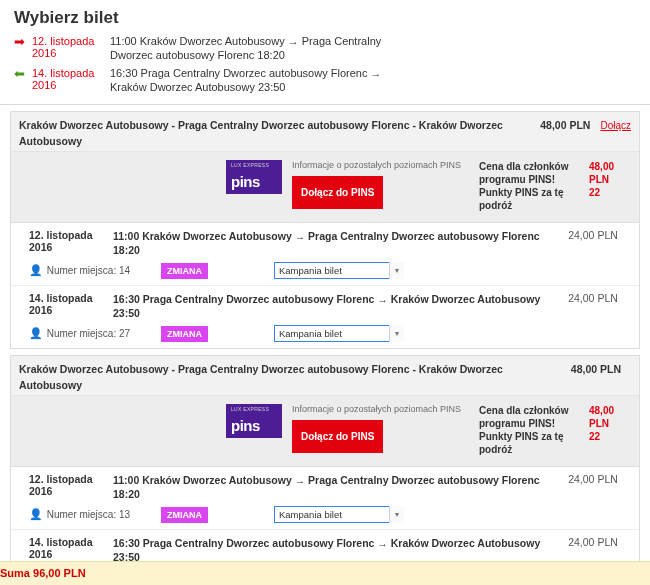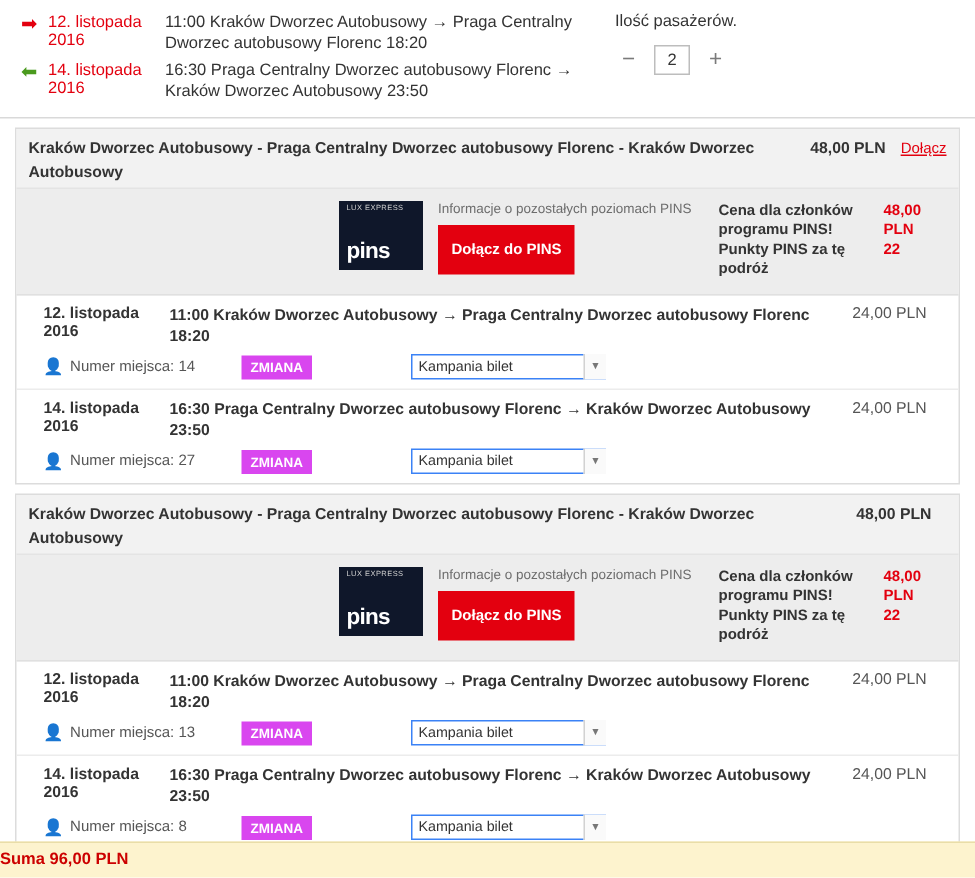--- a/index.html
+++ b/index.html
@@ -112,22 +112,22 @@
 
   
   .pins-row {
     display: flex;
     background: #ededed;
     padding: 8px 10px 10px 10px;
     border-bottom: 1px solid #e0e0e0;
   }
   .pins-spacer { flex: 0 0 205px; }
   .pins-logo {
-    width: 56px; height: 46px;
-    background: #0f172a;
+    width: 56px; height: 34px;
+    background: #4c1d95;
     color: #fff;
     position: relative;
     flex: 0 0 56px;
     margin-right: 10px;
   }
   .pins-logo .lx {
     position: absolute; top: 2px; left: 5px;
     font-size: 5px; color: #cfcfcf; letter-spacing: .3px;
   }
   .pins-logo .pw {
@@ -248,42 +248,35 @@
     font-size: 11px;
     font-weight: bold;
     color: #c00;
   }
 </style>
 </head>
 <body>
 
 <div class="top">
   <div class="top-left">
+    <div class="page-title">Wybierz bilet</div>
 
     <div class="leg-row">
       <div class="arrow out">➡</div>
       <div class="leg-date">12. listopada 2016</div>
       <div class="leg-desc">11:00 Kraków Dworzec Autobusowy → Praga Centralny Dworzec autobusowy Florenc 18:20</div>
     </div>
 
     <div class="leg-row">
       <div class="arrow back">⬅</div>
       <div class="leg-date">14. listopada 2016</div>
       <div class="leg-desc">16:30 Praga Centralny Dworzec autobusowy Florenc → Kraków Dworzec Autobusowy 23:50</div>
     </div>
   </div>
 
-  <div class="top-right">
-    <div class="pax-label">Ilość pasażerów.</div>
-    <div class="stepper">
-      <button class="step-btn">−</button>
-      <input class="pax-input" value="2" style="">
-      <button class="step-btn">+</button>
-    </div>
-  </div>
 </div>
 
 <div class="ticket">
   <div class="ticket-head">
     <div class="ticket-head-row">
       <div class="ticket-route">Kraków Dworzec Autobusowy - Praga Centralny Dworzec autobusowy Florenc - Kraków Dworzec</div>
       <div class="ticket-price">48,00 PLN</div>
       <div class="remove-link">Dołącz</div>
     </div>
     <div class="ticket-sub">Autobusowy</div>

